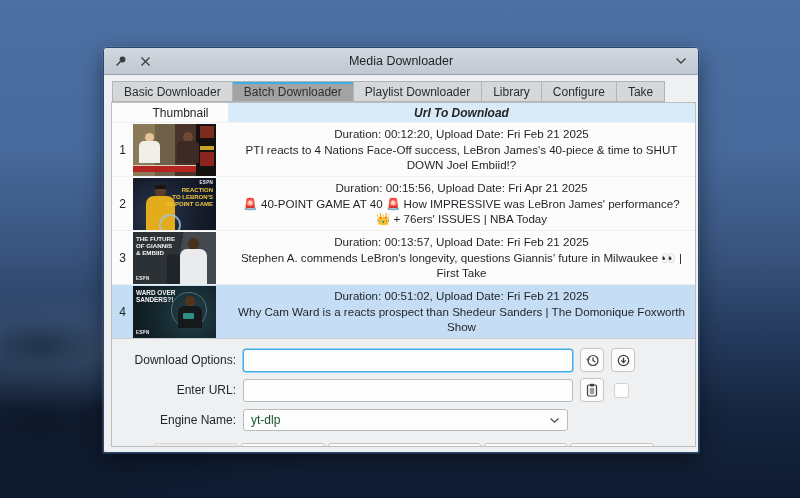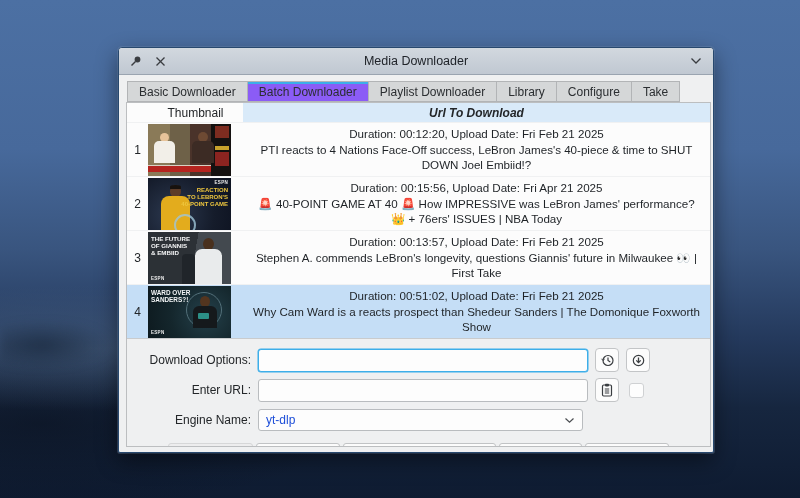--- a/index.html
+++ b/index.html
@@ -12,21 +12,21 @@
       radial-gradient(ellipse 55% 25% at 5% 85%, rgba(8,14,26,0.55), transparent 70%),
       linear-gradient(180deg, #4c70a3 0%, #47699b 30%, #39557f 50%, #24395c 68%, #16263f 82%, #0e1b31 100%);
   }
   
   .treeline { position:absolute; left:0; top:318px; width:140px; height:60px;
     background: radial-gradient(ellipse 70% 55% at 30% 45%, rgba(15,28,45,0.55), transparent 75%);
     filter: blur(4px); }
 
   
   .window {
-    position:absolute; left:118px; top:47px; width:596px; height:406px;
+    position:absolute; left:103px; top:47px; width:596px; height:406px;
     border:1px solid #27486e; border-radius:4px 4px 2px 2px;
     box-shadow: 0 8px 22px rgba(0,0,0,0.45), 0 0 0 1px rgba(120,150,185,0.35);
     background:#eff0f1; display:flex; flex-direction:column;
   }
   .titlebar {
     height:27px; flex:0 0 27px; position:relative;
     background:linear-gradient(180deg,#d2d8df,#c0c8d2);
     border-bottom:1px solid #9aa4b0; border-radius:3px 3px 0 0;
     display:flex; align-items:center; padding:0 9px;
   }
@@ -37,21 +37,21 @@
 
   
   .tabbar { display:flex; margin:6px 0 0 8px; position:relative; z-index:2;border-radius:6px; }
   .tab {
     font-size:12px; color:#2b2e31; padding:4px 11px 3px 11px;
     background:#d5d7d8; border:1px solid #b2b4b6; border-right:none;
     height:21px; display:flex; align-items:center;
   }
   .tab:last-child { border-right:1px solid #b2b4b6; }
   .tab.active {
-    background:#8b5cf6; border-color:#b2b4b6; border-right:1px solid #b2b4b6;
+    background:#a3a3a3; border-color:#b2b4b6; border-right:1px solid #b2b4b6;
     box-shadow: inset 0 2px 0 var(--accent);
     margin-bottom:-1px; padding-bottom:4px;
   }
   .tab.active + .tab { border-left:none; }
 
   
   .tabframe {
     margin:0 2px 5px 7px; border:1px solid #bcbec0; background:#eff0f1;
     flex:1; display:flex; flex-direction:column; overflow:hidden; position:relative; z-index:1;
   }
@@ -119,21 +119,21 @@
   }
   .tinput.focused { border:1px solid var(--accent); box-shadow:0 0 0 0.5px var(--accent); }
   .iconbtn {
     width:24px; height:24px; margin-left:7px; background:#fcfcfc; border:1px solid #c3c5c7;
     border-radius:4px; display:flex; align-items:center; justify-content:center; padding:0;
   }
   .iconbtn svg { display:block; }
   .checkbox { width:15px; height:15px; margin-left:10px; background:#fdfdfd; border:1.5px solid #cfd1d3; border-radius:3px; }
   .combo {
     width:325px; height:22px; background:#fdfdfd; border:1px solid #b9bcbf; border-radius:3px;
-    display:flex; align-items:center; font-size:12px; color:#1d4ed8; padding:0 7px;
+    display:flex; align-items:center; font-size:12px; color:#14532d; padding:0 7px;
   }
   .combo .chev { margin-left:auto; }
 
   
   .btnrow { display:flex; justify-content:center; gap:3px; margin:8px 0 11px 0; }
   .btn {
     height:23px; background:#fcfcfc; border:1px solid #c1c3c5; border-radius:3px;
     font-size:12px; color:#232629; display:flex; align-items:center; justify-content:center;
     font-family:"Liberation Sans",sans-serif;
   }

